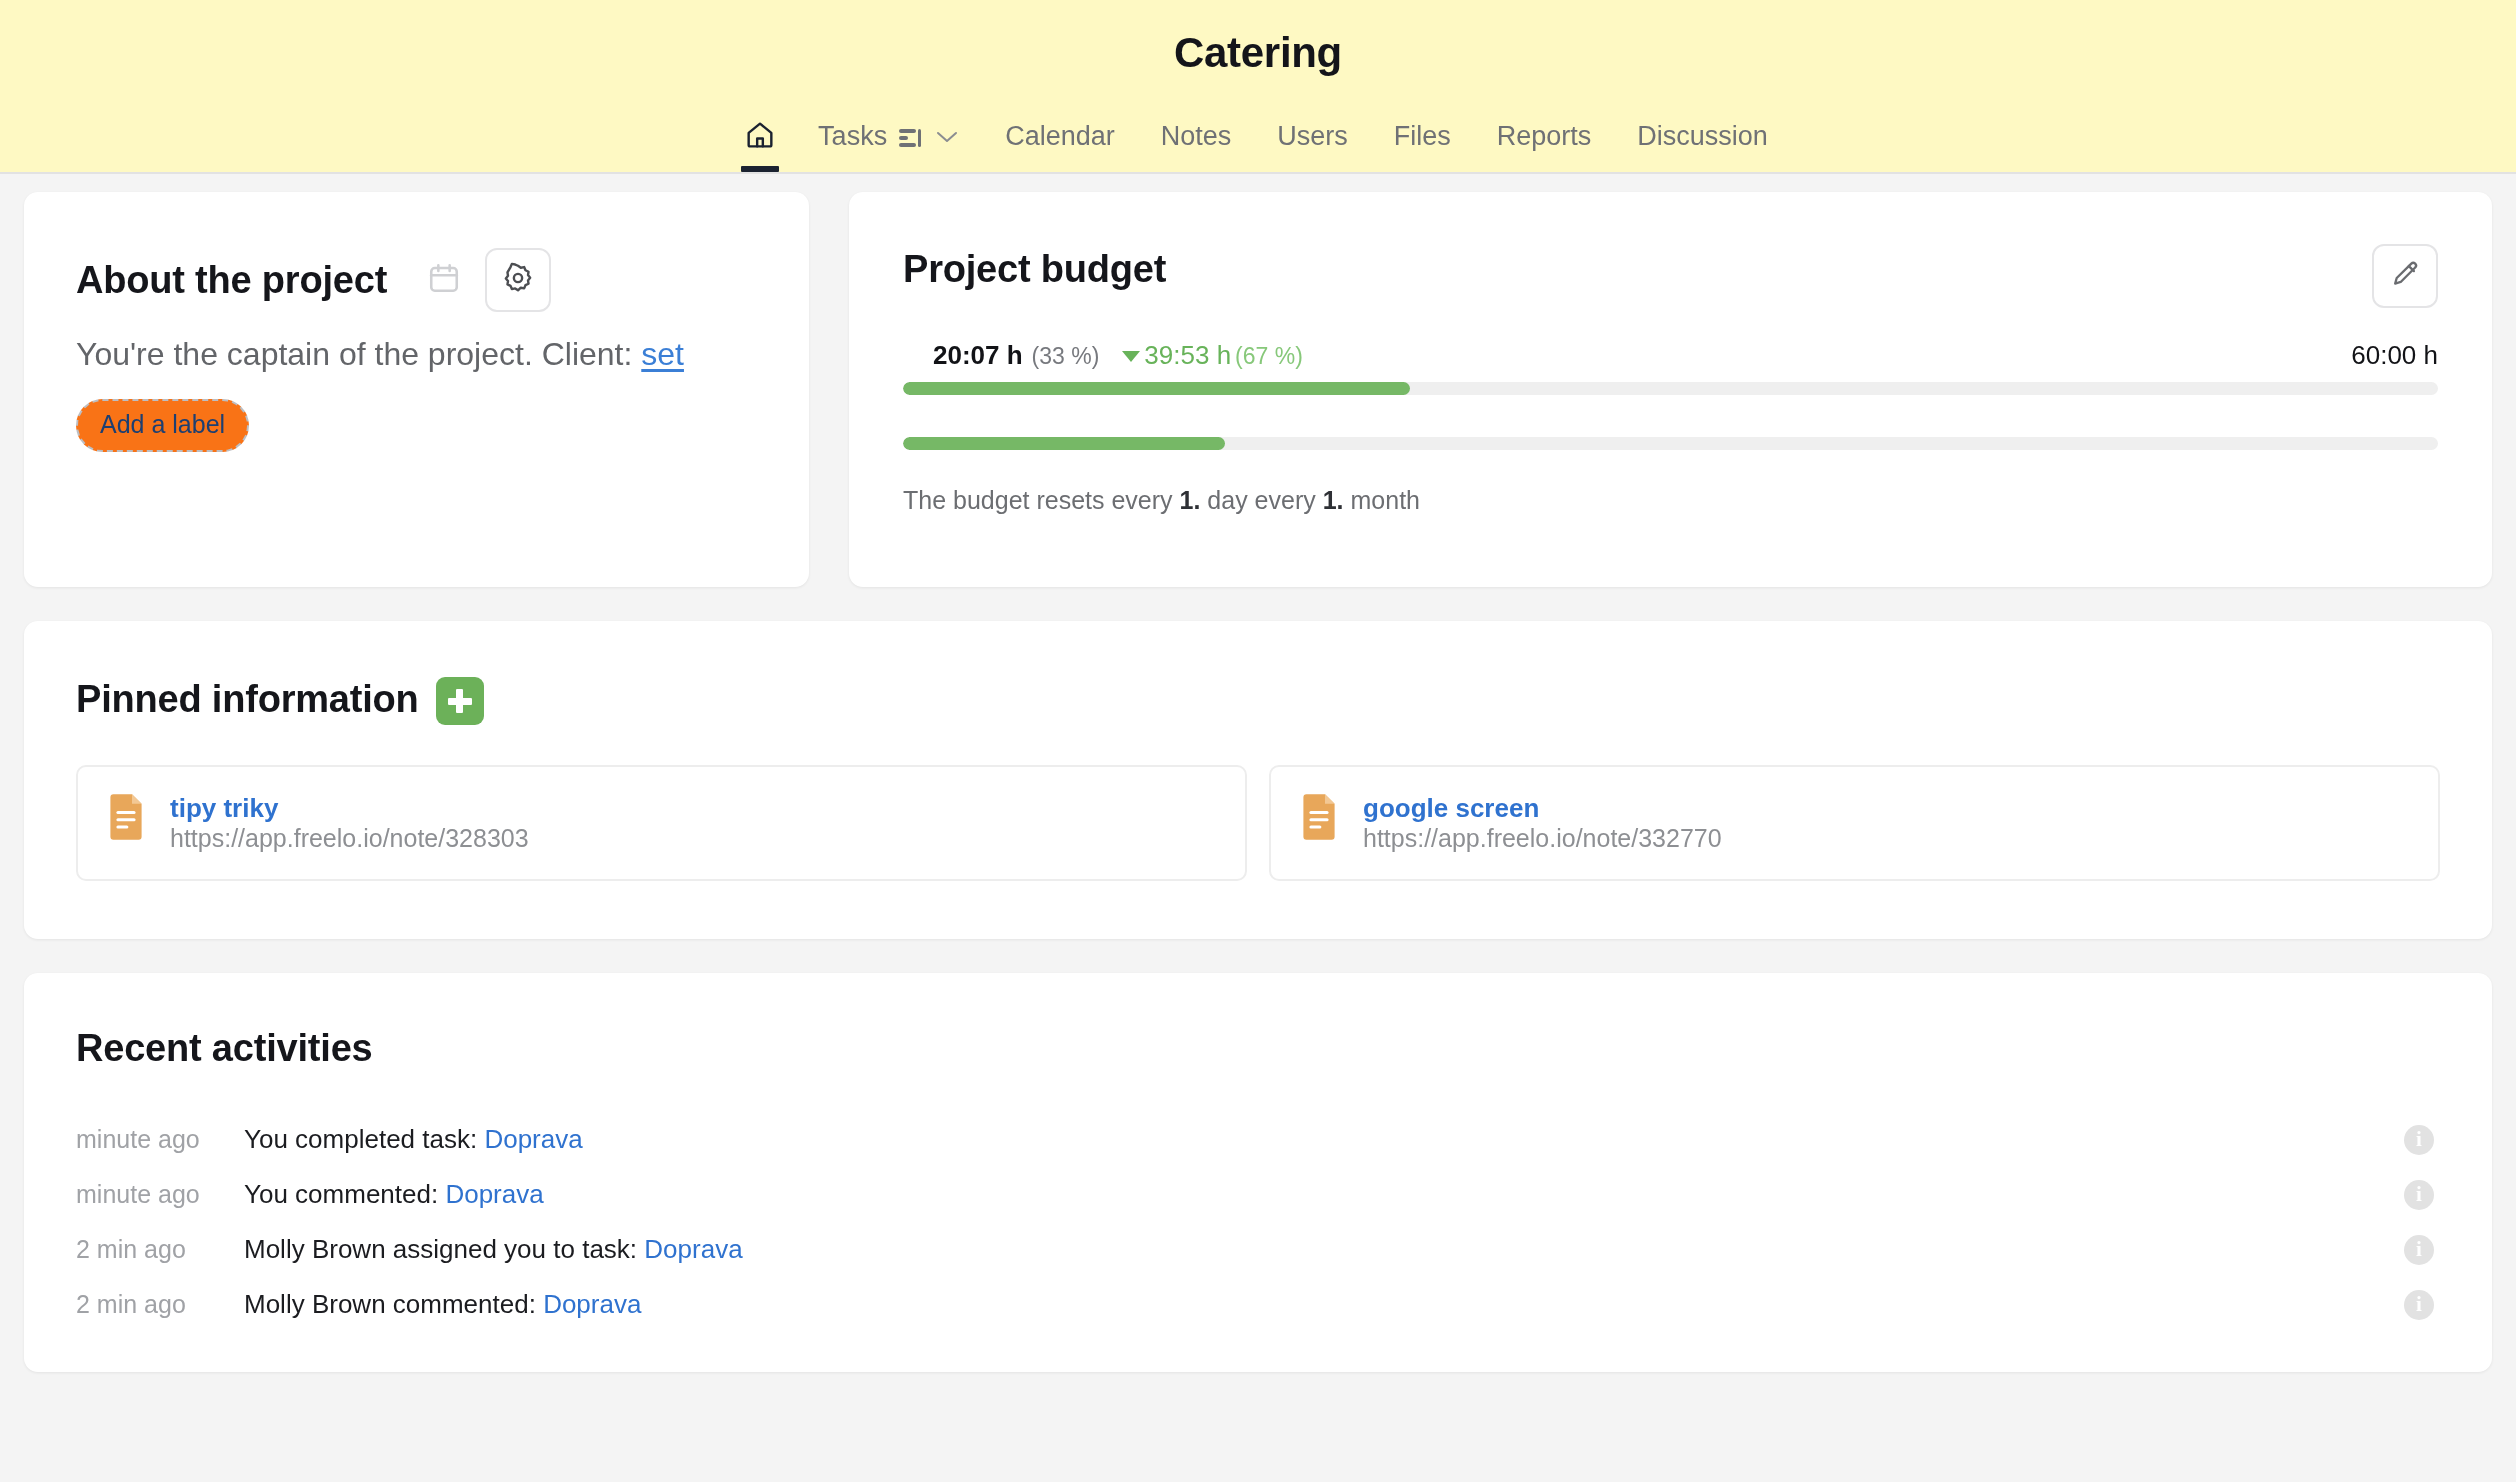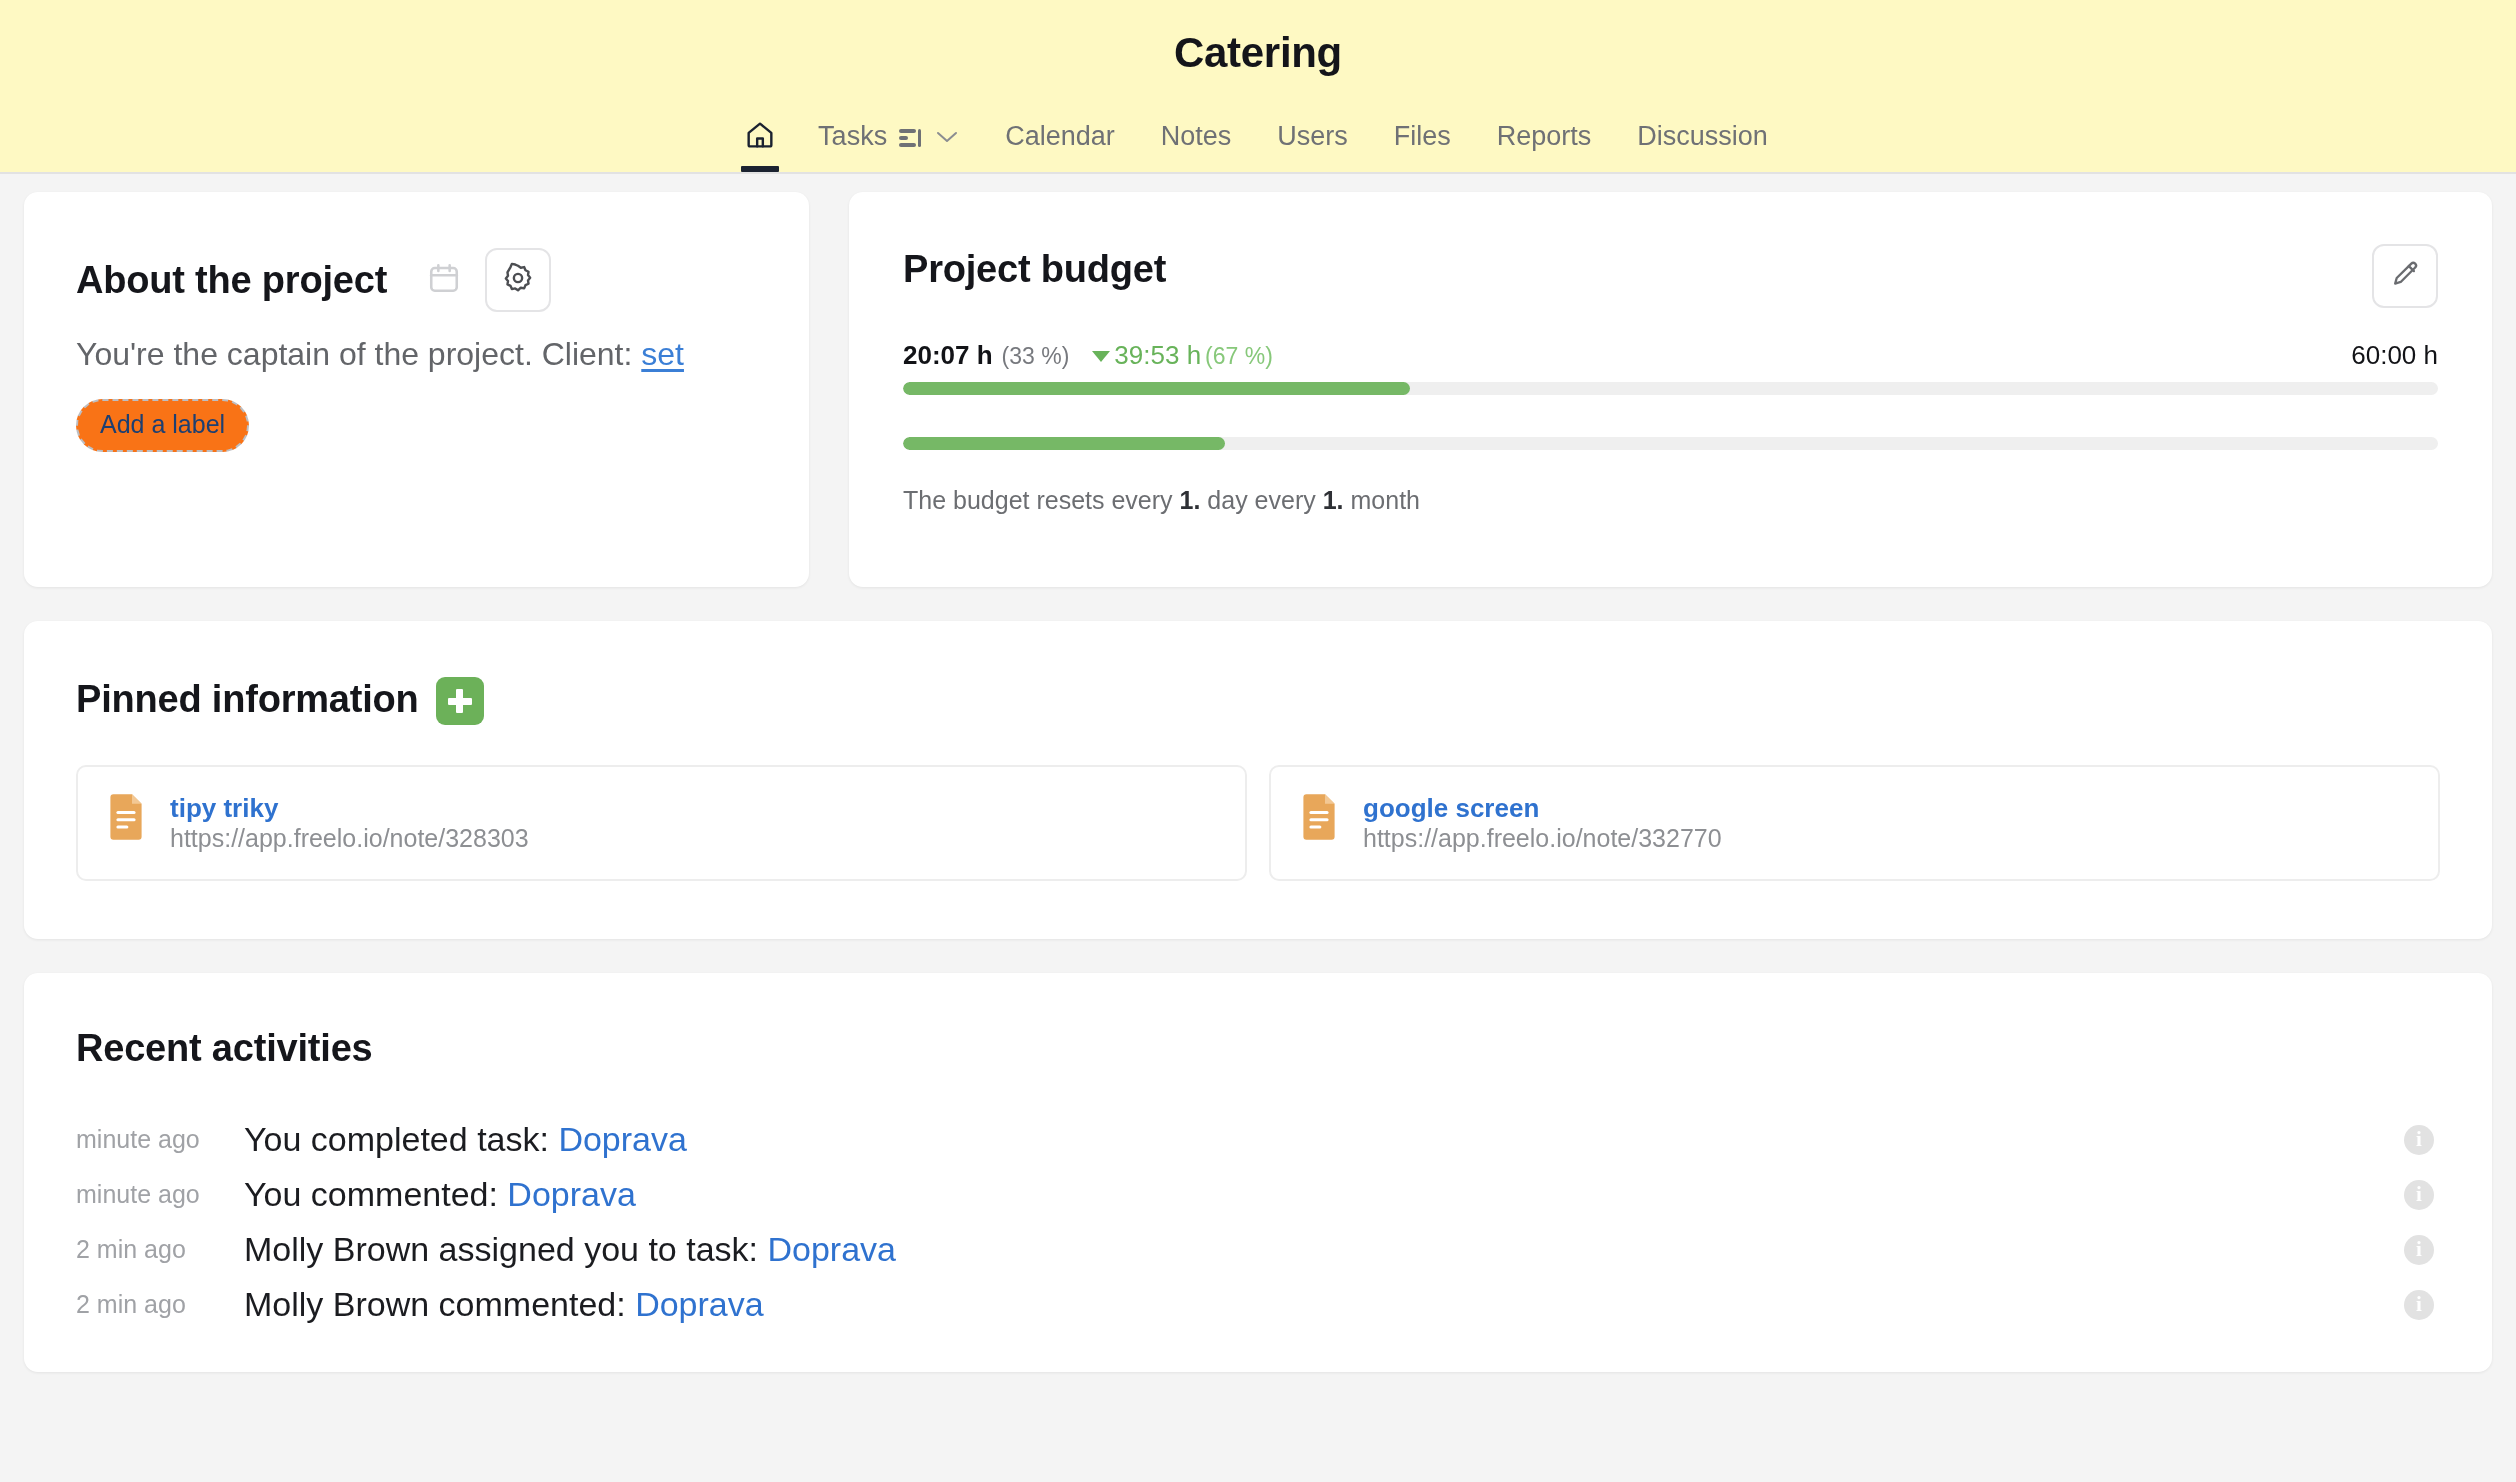--- a/index.html
+++ b/index.html
@@ -188,20 +188,21 @@
     justify-content: space-between;
     font-size: 26px;
     margin-bottom: 11px;
   }
 
   .bar-left {
     display: flex;
     align-items: baseline;
     gap: 9px;
     white-space: nowrap;
+    margin-left: 30px;
   }
 
   .bl-used { font-weight: bold; color: #121317; }
   .bl-used-pct { color: #77797e; font-size: 23px; }
   .bl-rem-wrap {
     display: flex;
     align-items: baseline;
     gap: 4px;
     margin-left: 14px;
     color: #68b35a;
@@ -317,21 +318,21 @@
   }
 
   .act-time {
     width: 168px;
     font-size: 25px;
     color: #a0a2a6;
     flex-shrink: 0;
   }
 
   .act-text {
-    font-size: 34px;
+    font-size: 26px;
     color: #1b1c20;
     flex: 1;
   }
   .act-text a {
     color: #2f72cf;
     text-decoration: none;
   }
 
   .info-icon {
     width: 30px;

